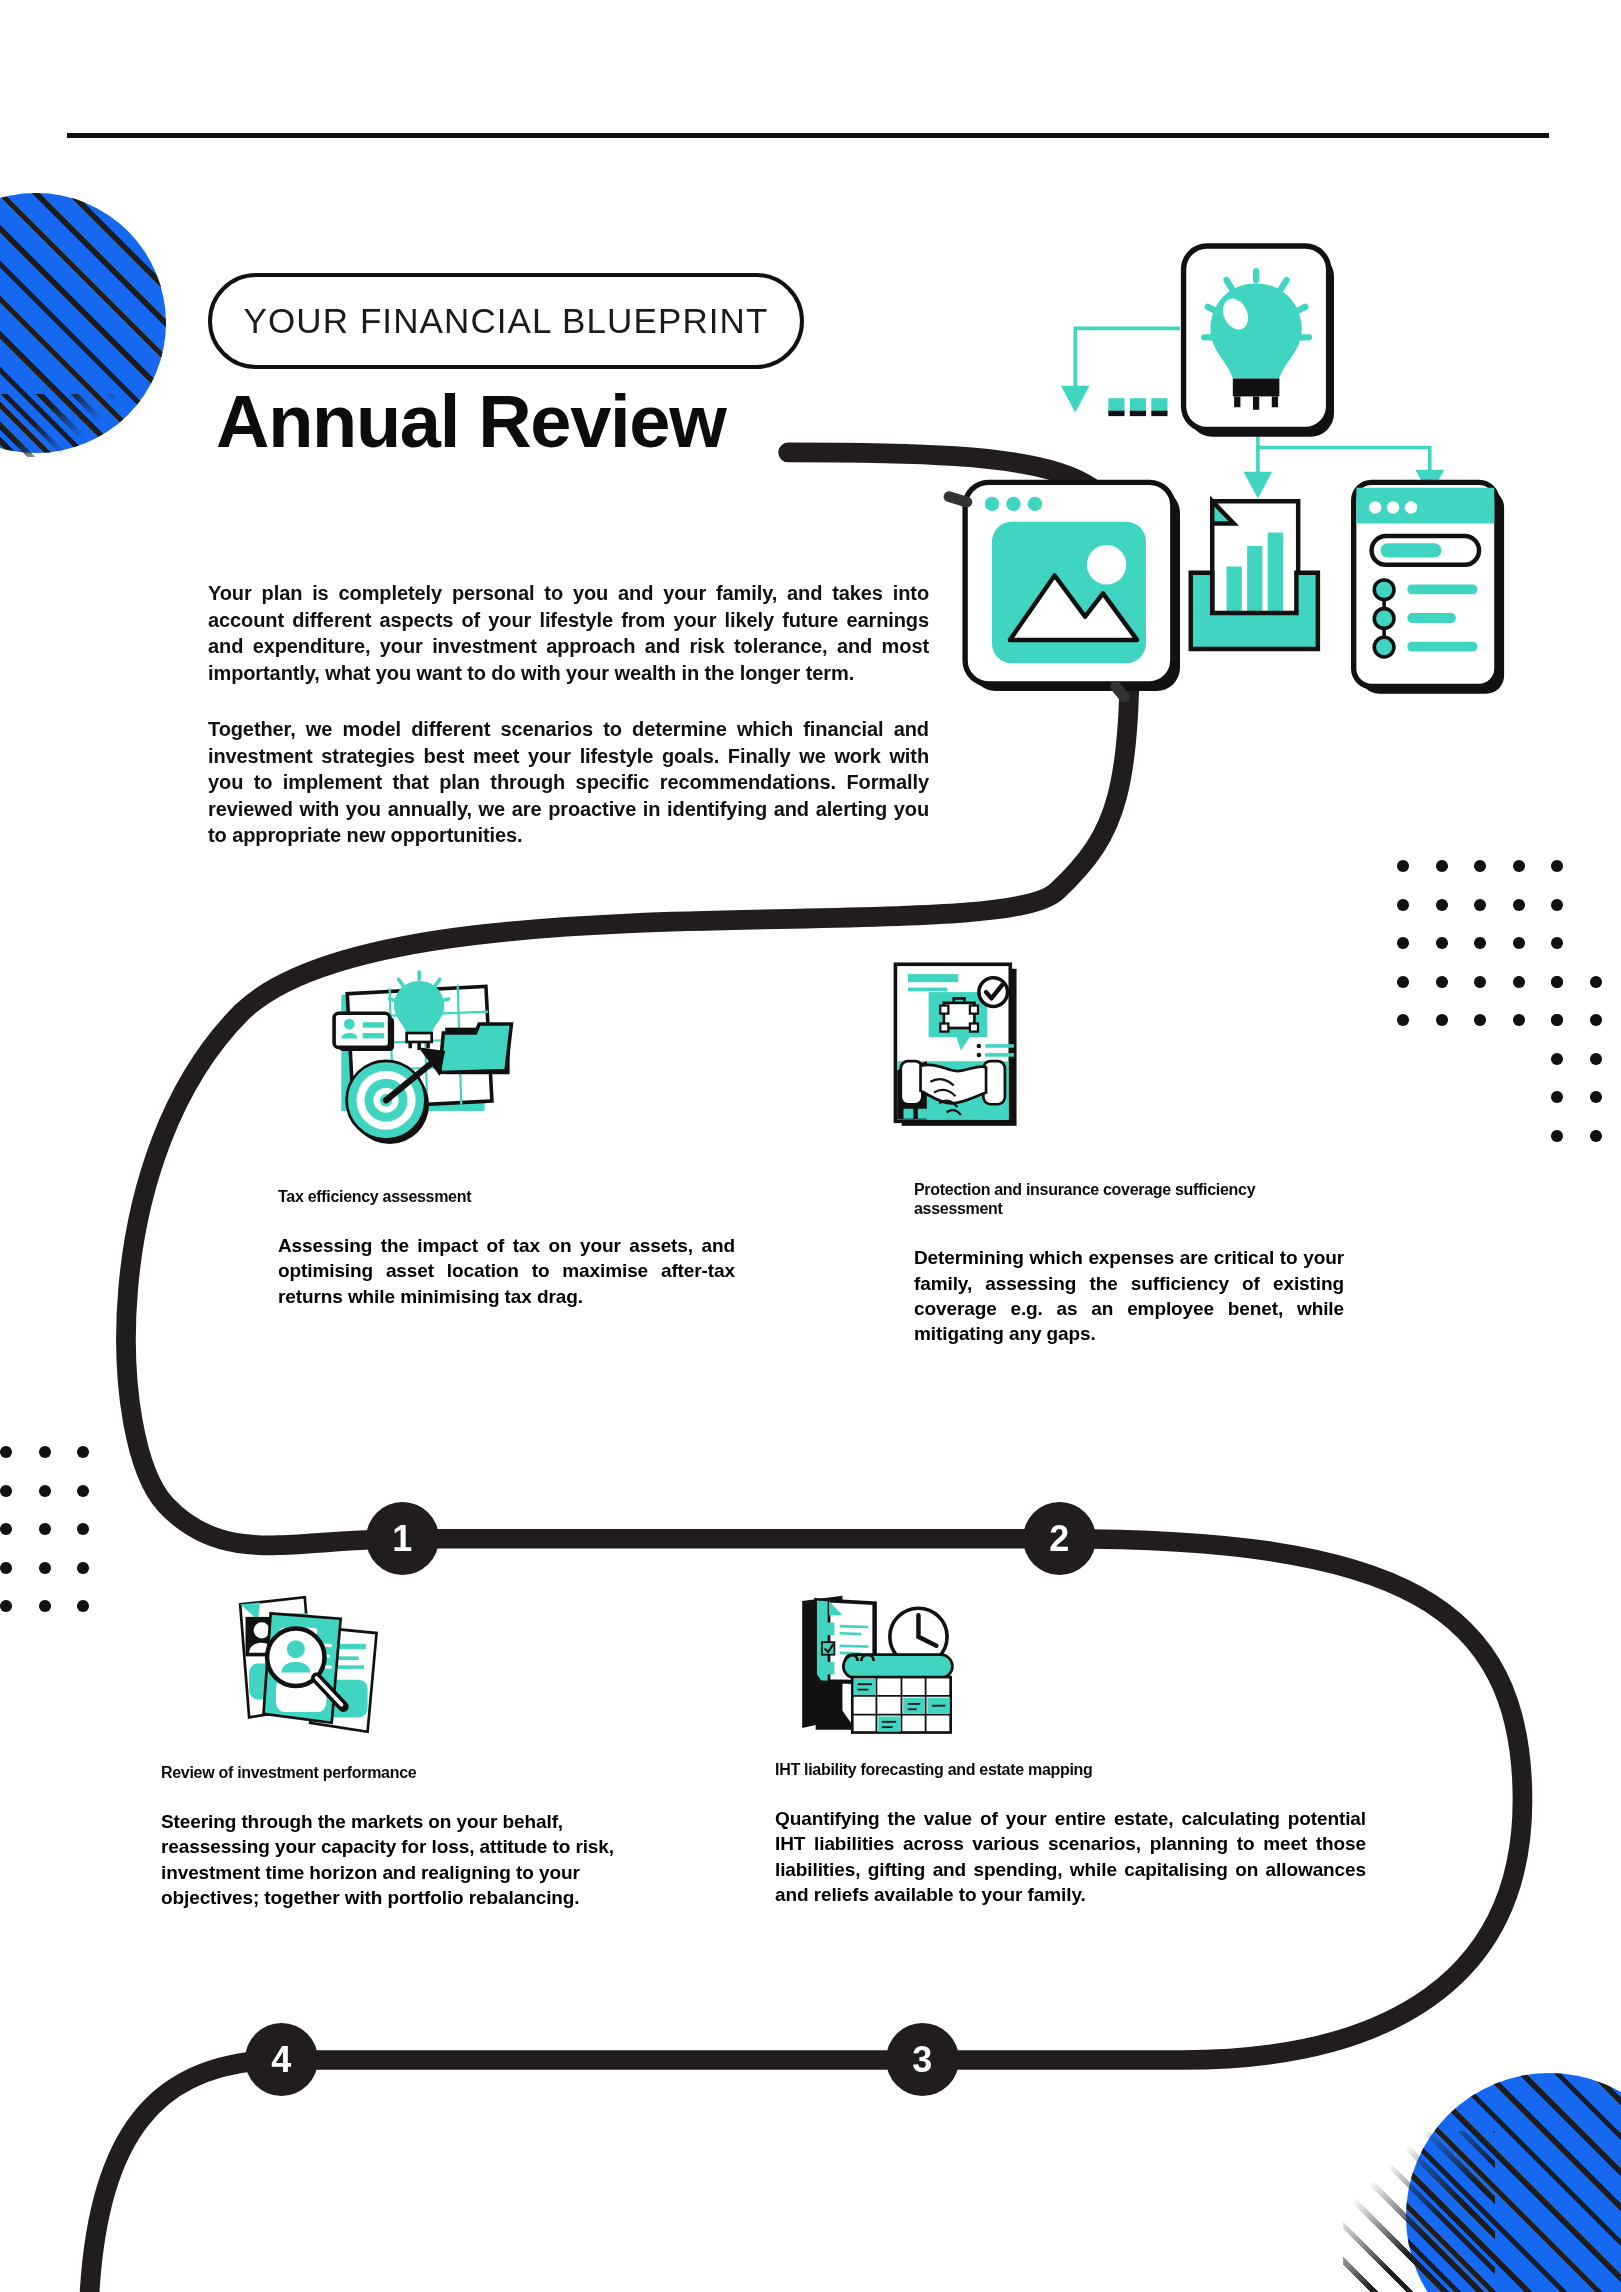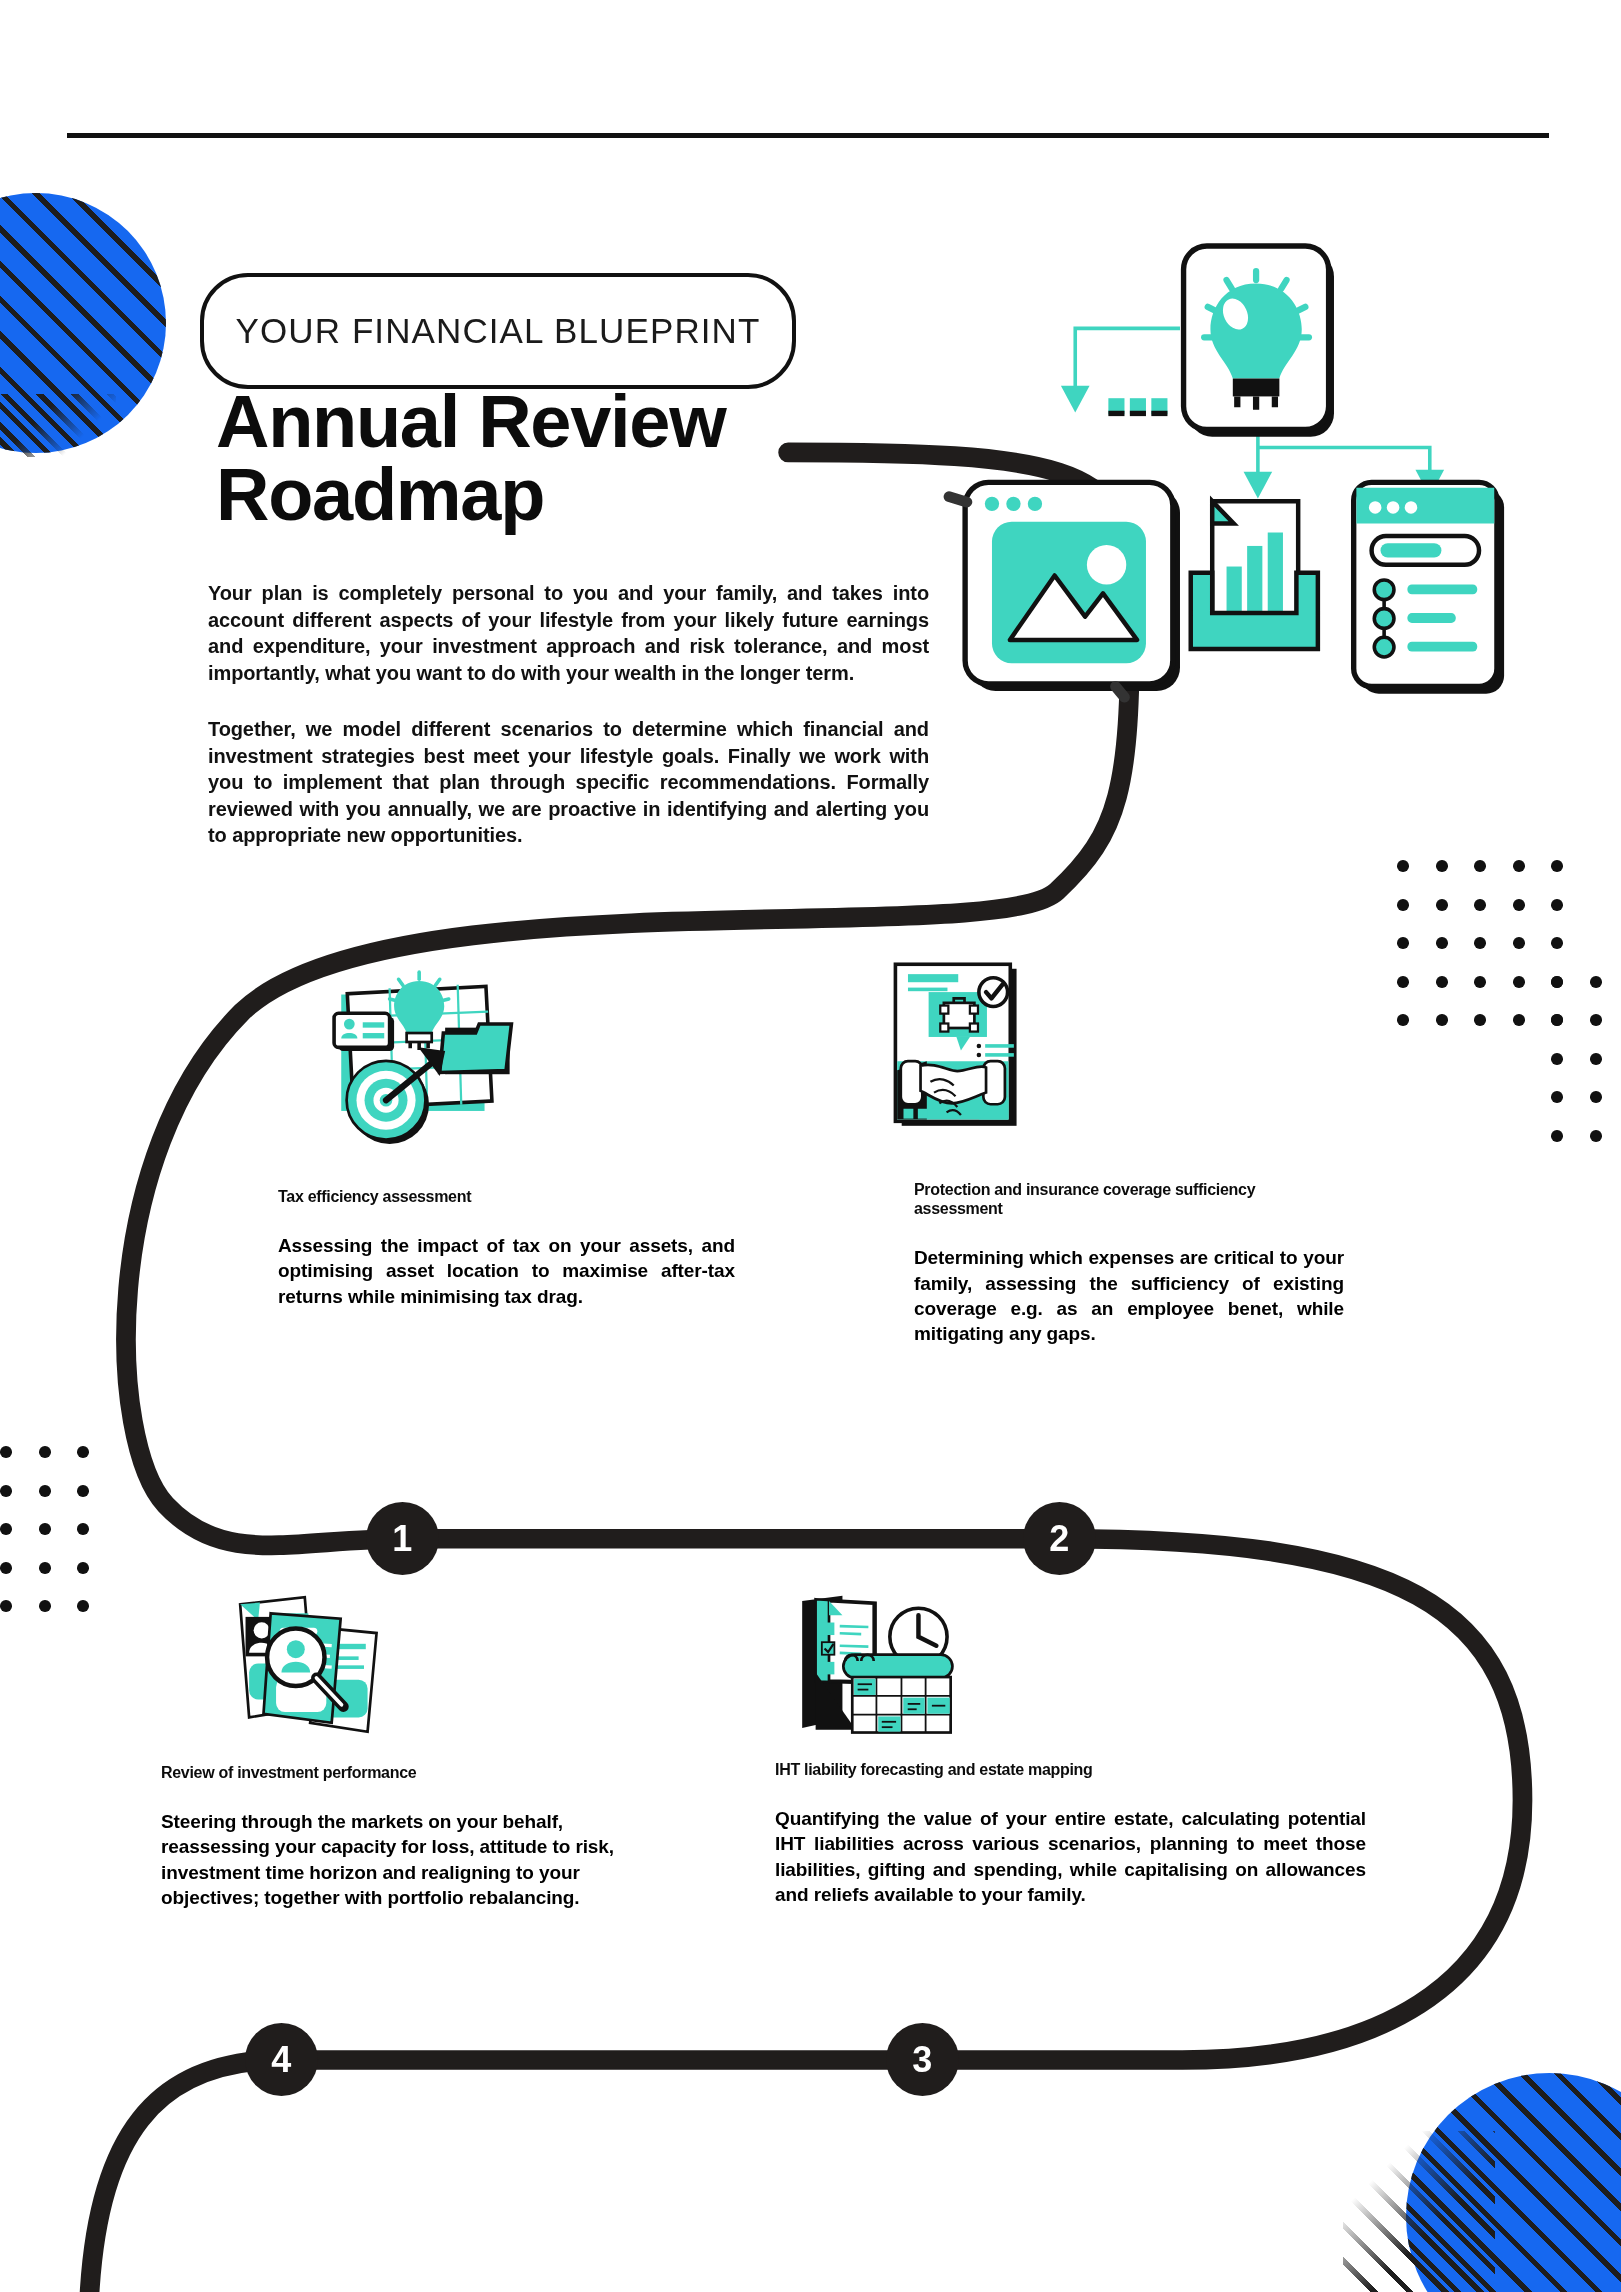--- a/index.html
+++ b/index.html
@@ -54,21 +54,21 @@
   .node{
     position:absolute;width:73px;height:73px;border-radius:50%;
     background:#201d1c;color:#ffffff;
     display:flex;align-items:center;justify-content:center;
     font-family:"Liberation Sans",sans-serif;
     font-weight:bold;font-size:36px;letter-spacing:0.4px;
   }
 
   
   #pill-badge{
-    position:absolute;left:200px;top:273px;width:596px;height:116px;
+    position:absolute;left:208px;top:273px;width:596px;height:96px;
     border:4.5px solid #111111;border-radius:48px;background:#ffffff;
     display:flex;align-items:center;justify-content:center;
     box-sizing:border-box;
   }
   #pill-badge span{
     font-family:"Liberation Sans",sans-serif;
     font-size:35px;letter-spacing:1.1px;color:#1b1b1b;
   }
   #page-title{
     position:absolute;left:216px;top:385px;width:681px;
@@ -208,21 +208,20 @@
   <div class="node" style="left:245px;top:2023px;">
     <span>4</span>
   </div>
 
   <div id="pill-badge">
     <span>YOUR FINANCIAL BLUEPRINT</span>
   </div>
 
   <div id="page-title">
     <div>Annual Review</div>
-    <div>Roadmap</div>
   </div>
 
   <div class="intro" id="intro-paragraph-1">Your plan is completely personal to you and your family, and takes into account different aspects of your lifestyle from your likely future earnings and expenditure, your investment approach and risk tolerance, and most importantly, what you want to do with your wealth in the longer term.</div>
   <div class="intro" id="intro-paragraph-2">Together, we model different scenarios to determine which financial and investment strategies best meet your lifestyle goals. Finally we work with you to implement that plan through specific recommendations. Formally reviewed with you annually, we are proactive in identifying and alerting you to appropriate new opportunities.</div>
 
   <svg style="position:absolute;left:949px;top:228px;width:573px;height:421px;" viewBox="0 0 640 470">
 
     <g stroke="#3fd5c0" stroke-width="4" fill="none">
       <path d="M 258 112 L 141 112 L 141 178"></path>
       <path d="M 345 216 L 345 275"></path>

